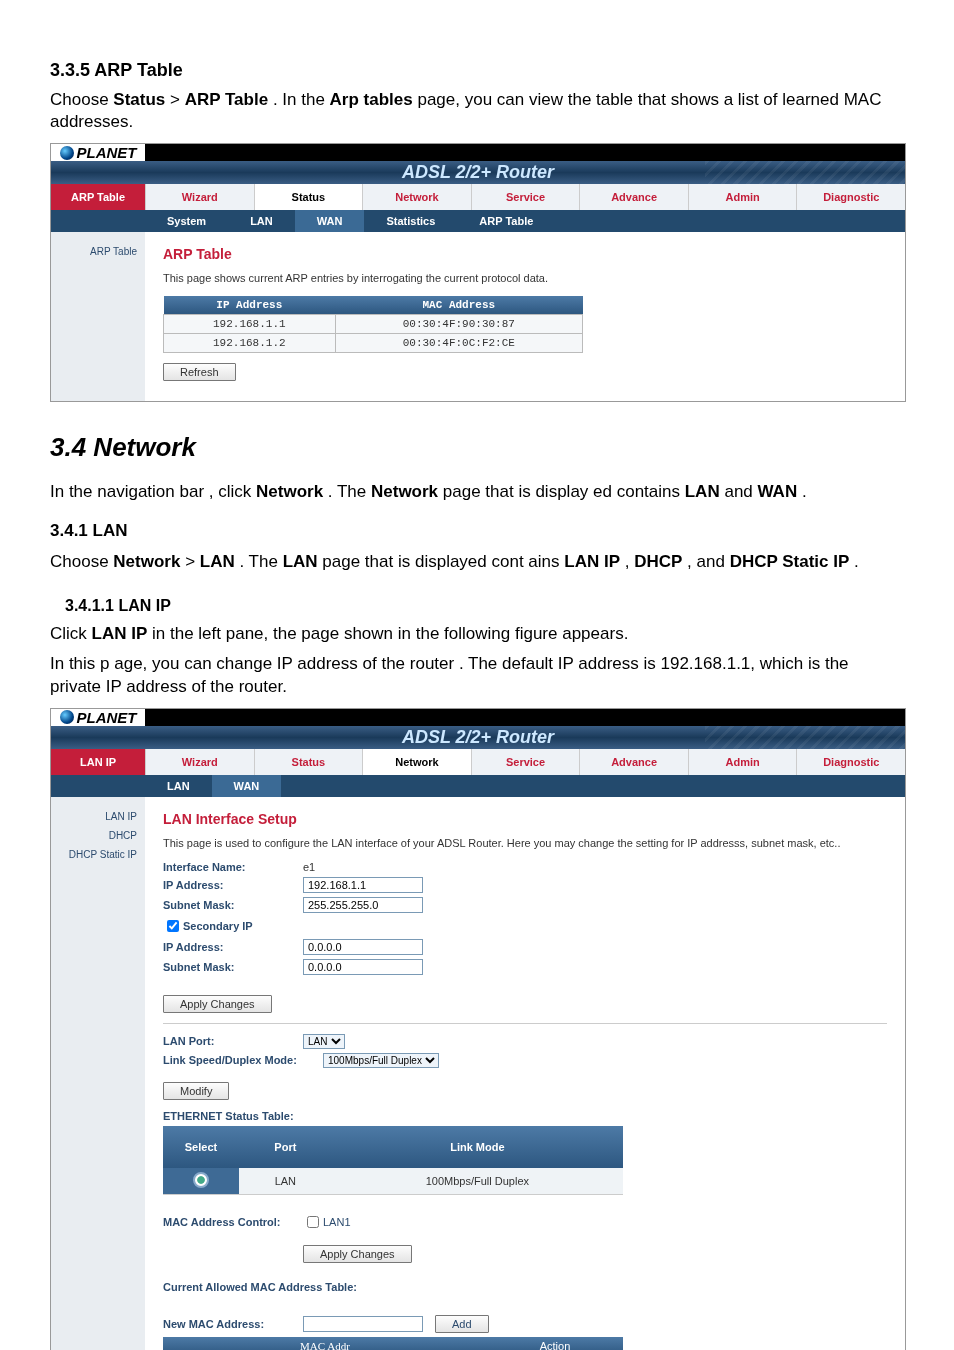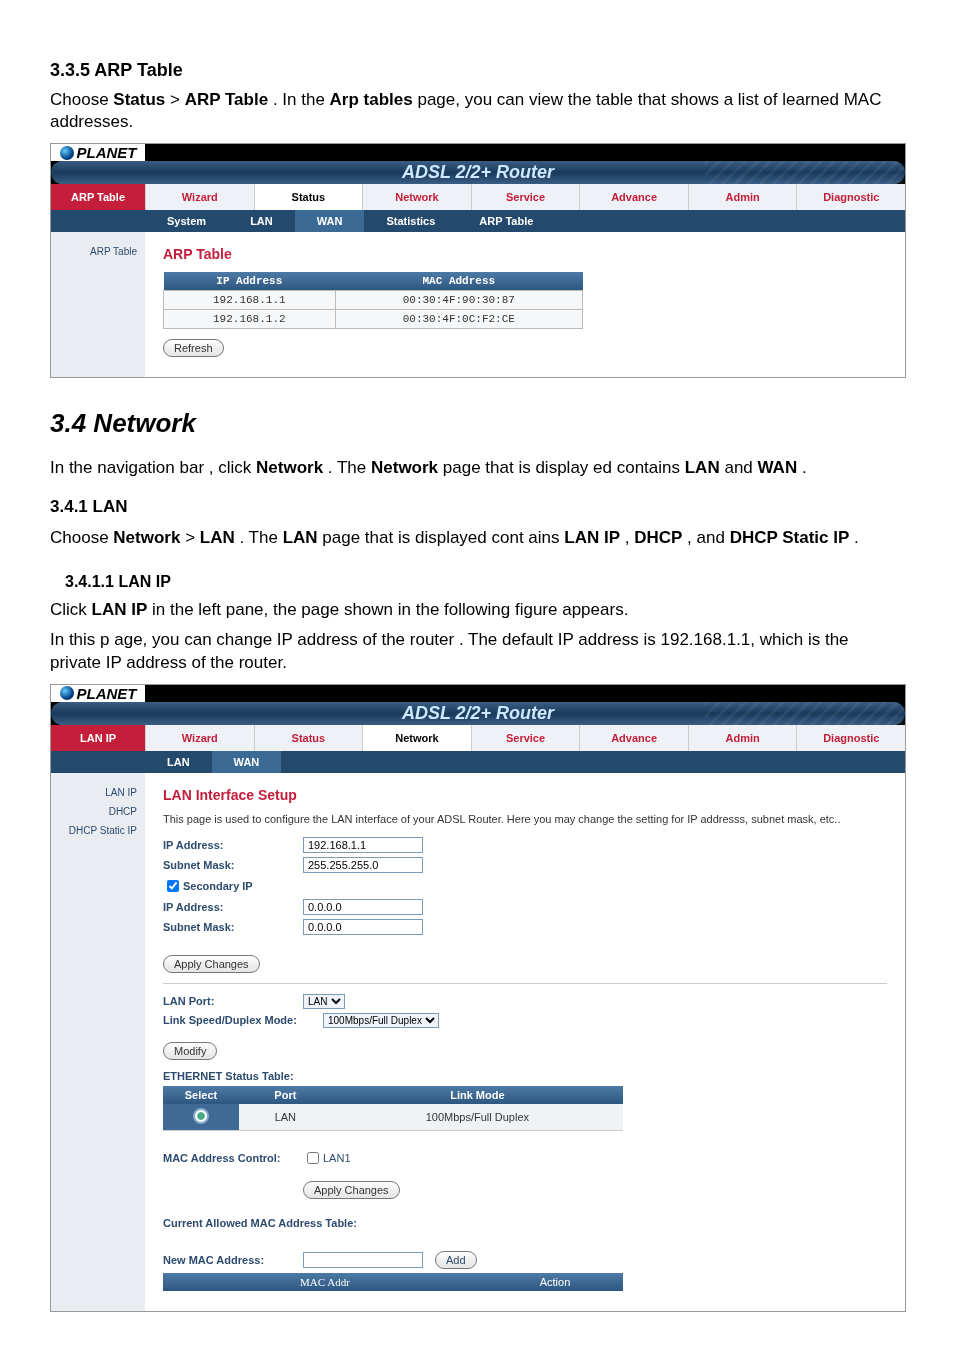--- a/index.html
+++ b/index.html
@@ -55,21 +55,20 @@
     flex: 1;
     display: flex;
     align-items: center;
     justify-content: center;
     color: #cde8ff;
     font-size: 18px;
     font-weight: bold;
     font-style: italic;
     background: linear-gradient(to bottom, #3a5d84 0%, #1a3a5a 50%, #3a5d84 100%);
     position: relative;
-    border-radius: 20px;
   }
   .title-band::after {
     content:"";
     position:absolute;
     right:0; top:0; bottom:0; width:200px;
     background: repeating-linear-gradient(135deg, rgba(255,255,255,0.06) 0 3px, rgba(0,0,0,0) 3px 9px);
   }
   .nav-row {
     display: flex;
     height: 26px;
@@ -165,23 +164,23 @@
   .arp-grid td {
     border: 1px solid #bbb;
     padding: 3px 8px;
     text-align: center;
     background: #f5f7f9;
   }
   .btn {
     display: inline-block;
     border: 1px solid #777;
     background: linear-gradient(#fdfdfd,#e4e4e4);
-    padding: 2px 10px;
-    font-size: 11px;
-    border-radius: 9px;
+    padding: 2px 16px;
+    font-size: 11px;
+    border-radius: 1px;
     cursor: pointer;
     margin-top: 10px;
   }
 
   
   .form-row { display: flex; align-items: center; margin: 4px 0; font-size: 11px; color: #2c4b6e; }
   .form-row .lbl { width: 140px; font-weight: bold; }
   .form-row input[type=text] {
     border: 1px solid #7a9ab5;
     background: #fff;
@@ -195,21 +194,21 @@
 
   .eth-table {
     width: 460px;
     border-collapse: collapse;
     font-size: 11px;
     margin-top: 4px;
   }
   .eth-table th {
     background: linear-gradient(to bottom,#4d7aa6,#2d5780);
     color: #fff;
-    padding: 3px 8px;
+    padding: 15px 8px;
     font-weight: bold;
   }
   .eth-table td {
     padding: 4px 8px;
     text-align: center;
     background: #eff3f6;
     border-bottom: 1px solid #ccc;
   }
   .eth-table td.sel {
     background: #3e6a95;
@@ -273,20 +272,21 @@
     <div class="subnav-item highlight">WAN</div>
     <div class="subnav-item">Statistics</div>
     <div class="subnav-item">ARP Table</div>
   </div>
   <div class="content-row">
     <div class="left-col">
       <div class="left-item">ARP Table</div>
     </div>
     <div class="right-body">
       <div class="panel-title">ARP Table</div>
+      <div class="panel-desc">This page shows current ARP entries by interrogating the current protocol data.</div>
       <table class="arp-grid">
         <tbody>
             <tr>
           <th>IP Address</th>
           <th>MAC Address</th>
         </tr>
         <tr>
           <td>192.168.1.1</td>
           <td>00:30:4F:90:30:87</td>
         </tr>
@@ -366,20 +366,24 @@
     <div class="left-col">
       <div class="left-item">LAN IP</div>
       <div class="left-item">DHCP</div>
       <div class="left-item">DHCP Static IP</div>
     </div>
     <div class="right-body">
       <div class="panel-title">LAN Interface Setup</div>
       <div class="panel-desc">This page is used to configure the LAN interface of your ADSL Router. Here you may change the setting for IP addresss, subnet mask, etc..</div>
 
       <div class="form-row">
+        <div class="lbl">Interface Name:</div>
+        <div class="static">e1</div>
+      </div>
+      <div class="form-row">
         <div class="lbl">IP Address:</div>
         <input type="text" value="192.168.1.1" style="">
       </div>
       <div class="form-row">
         <div class="lbl">Subnet Mask:</div>
         <input type="text" value="255.255.255.0" style="">
       </div>
       <div class="form-row">
         <input type="checkbox" class="chk" checked="" style="">
         <div class="lbl" style="width:auto">Secondary IP</div>

